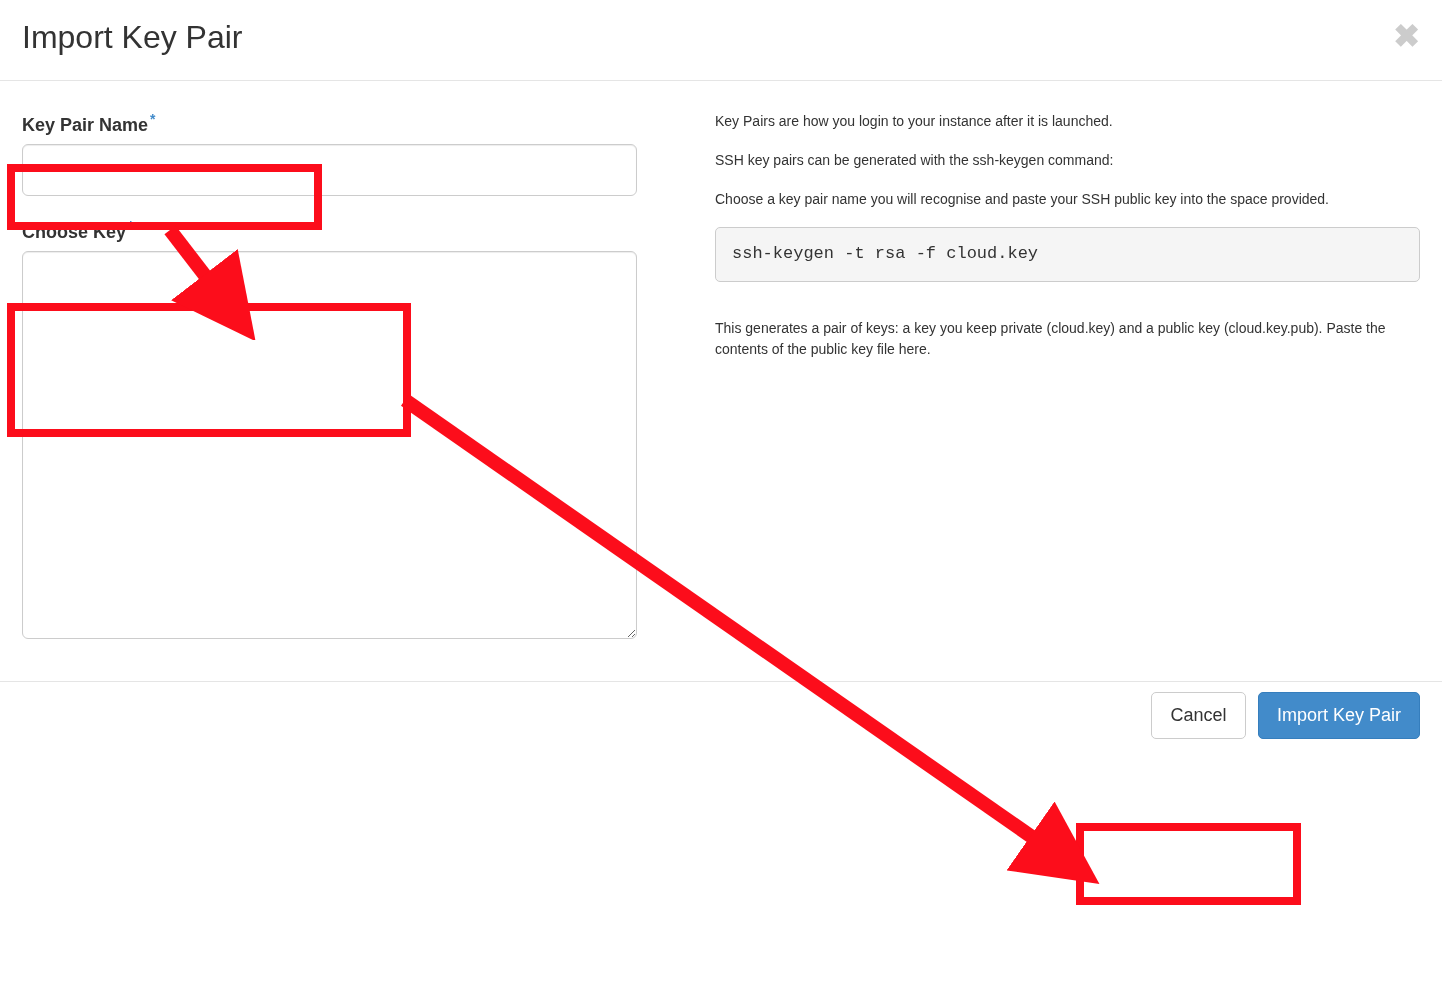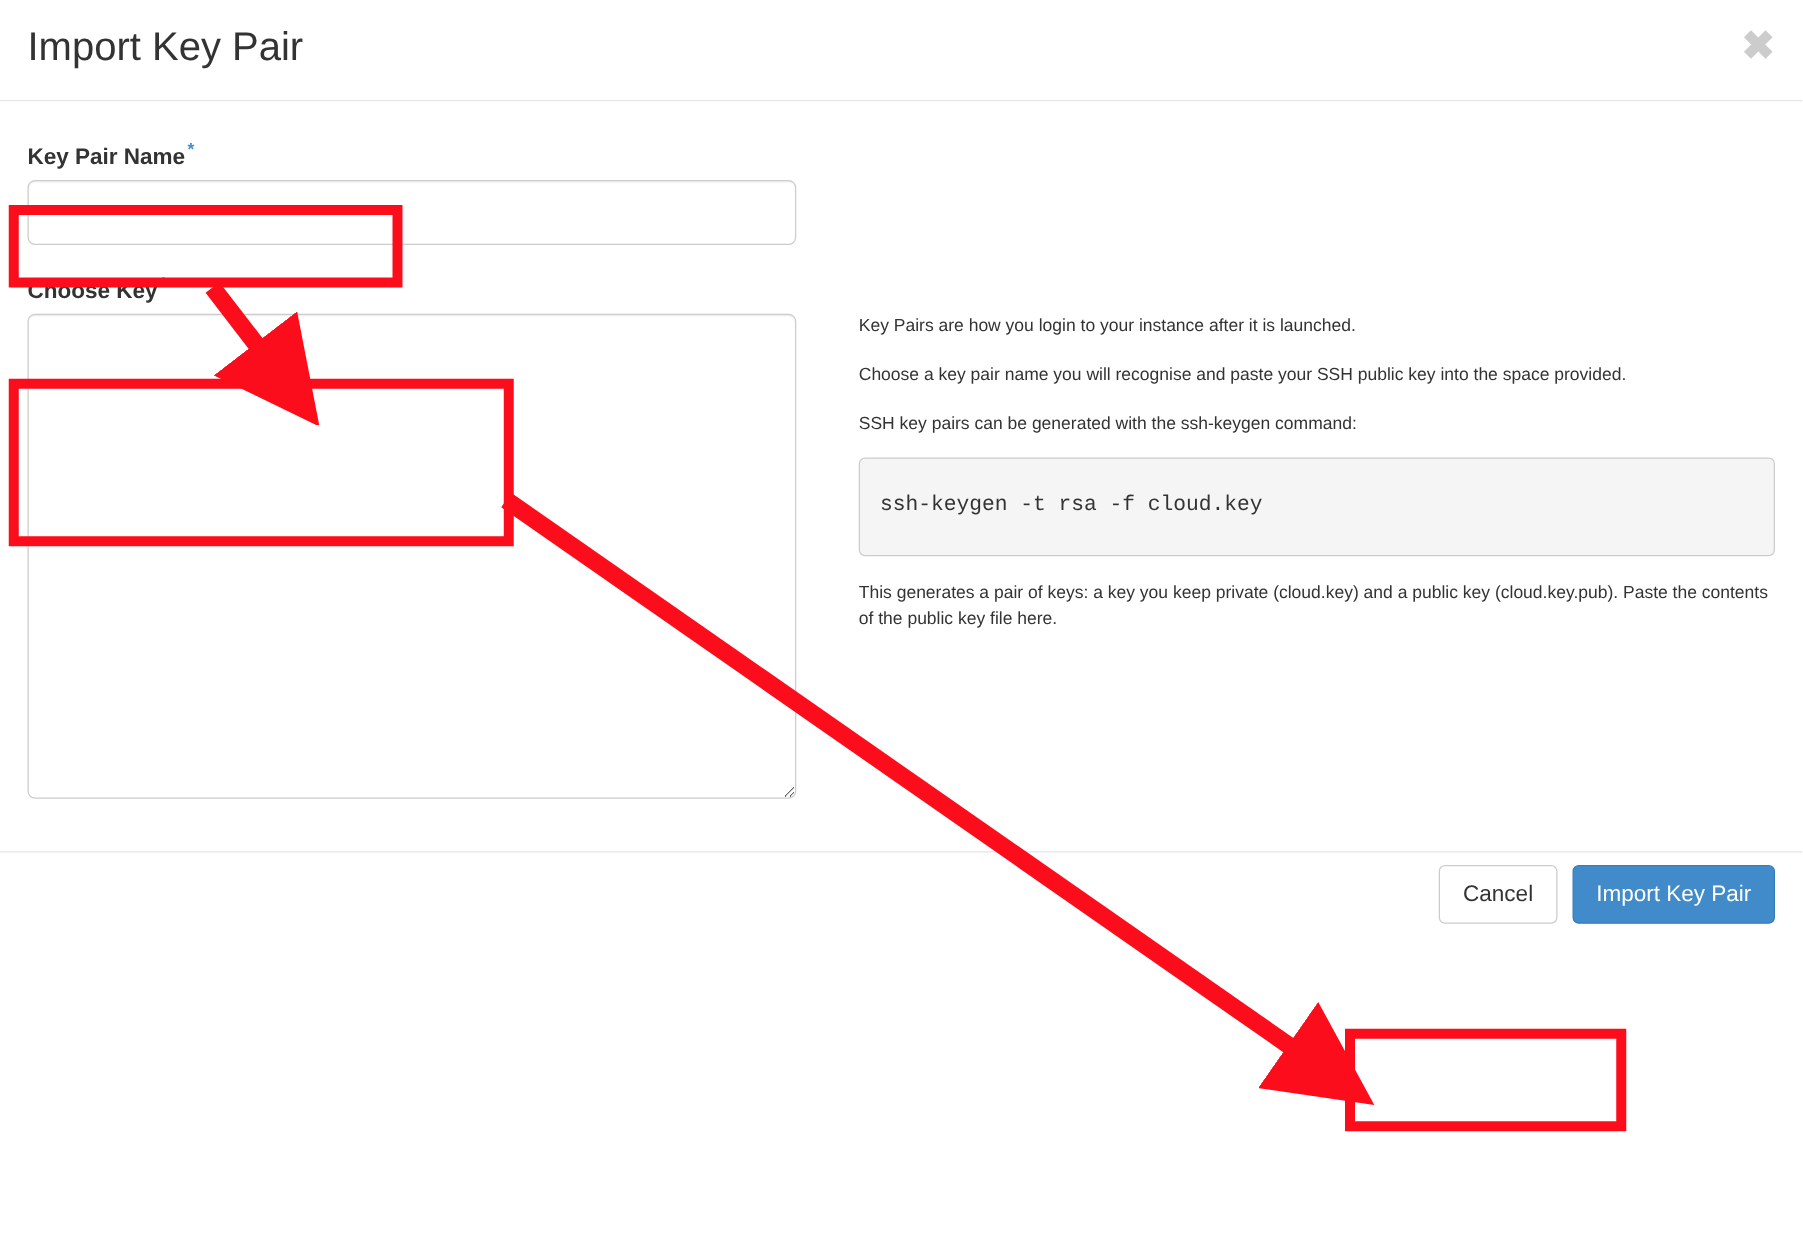--- a/index.html
+++ b/index.html
@@ -29,22 +29,21 @@
       cursor: pointer;
       line-height: 1;
       font-weight: bold;
       padding: 0;
       border: none;
       background: none;
     }
     .modal-body {
       display: flex;
       padding: 30px 22px 20px 22px;
-      gap: 50px;
-      align-items: center;
+      gap: 78px;
     }
     .col-left {
       flex: 0 0 615px;
     }
     .col-right {
       flex: 1;
     }
     .form-group {
       margin-bottom: 22px;
     }
@@ -88,29 +87,29 @@
       resize: both;
     }
     .help-text p {
       font-size: 14px;
       line-height: 1.48;
       margin-bottom: 18px;
       color: #333;
     }
     pre.code-block {
       display: block;
-      padding: 26px 16px;
+      padding: 14px 16px;
       font-size: 17px;
       line-height: 1.45;
       color: #333;
       background-color: #f5f5f5;
       border: 1px solid #ccc;
       border-radius: 5px;
       font-family: Menlo, Monaco, Consolas, "Courier New", monospace;
-      margin-bottom: 18px;
+      margin-bottom: 36px;
       white-space: pre-wrap;
       word-wrap: break-word;
     }
     .modal-footer {
       padding: 10px 22px;
       text-align: right;
       border-top: 1px solid #e5e5e5;
     }
     .btn {
       display: inline-block;
@@ -165,22 +164,22 @@
     <div class="form-group">
       <label>
         <span>Choose Key</span><span class="req-star">*</span>
       </label>
       <textarea class="form-control" style=""></textarea>
     </div>
   </div>
 
   <div class="col-right help-text">
     <p>Key Pairs are how you login to your instance after it is launched.</p>
+    <p>SSH key pairs can be generated with the ssh-keygen command:</p>
     <p>Choose a key pair name you will recognise and paste your SSH public key into the space provided.</p>
-    <p>SSH key pairs can be generated with the ssh-keygen command:</p>
     <pre class="code-block">ssh-keygen -t rsa -f cloud.key</pre>
     <p>This generates a pair of keys: a key you keep private (cloud.key) and a public key (cloud.key.pub). Paste the contents of the public key file here.</p>
   </div>
 </div>
 
 <div class="modal-footer">
   <button class="btn btn-default">Cancel</button>
   <button class="btn btn-primary">Import Key Pair</button>
 </div>
 

